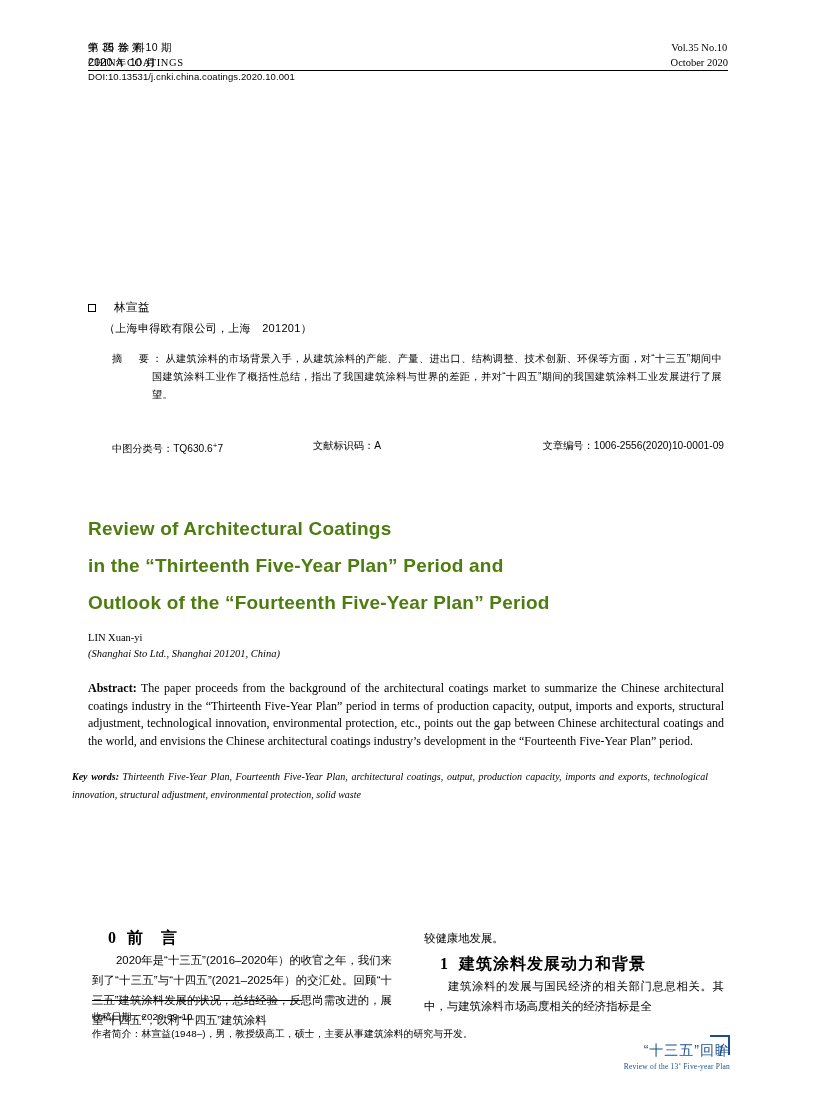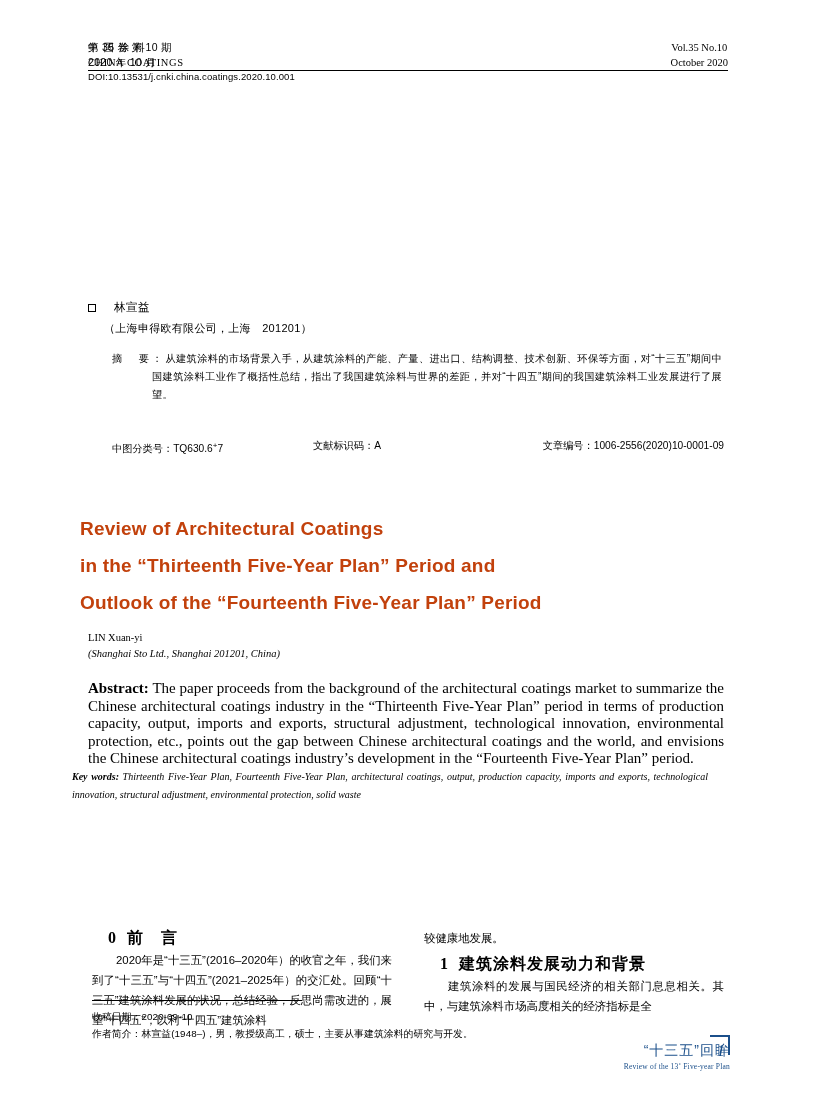--- a/index.html
+++ b/index.html
@@ -167,28 +167,28 @@
     justify-content: space-between;
   }
   .cn-meta .m1 { width: 200px; }
   .cn-meta .m2 { width: 160px; text-align: left; }
   .cn-meta .m3 { width: 250px; text-align: right; }
   sup.plus { font-size: 8px; vertical-align: super; }
 
   
   .en-title {
     position: absolute;
-    left: 80px;
+    left: 88px;
     top: 510px;
     width: 640px;
     font-family: "Liberation Sans", sans-serif;
     font-weight: bold;
     font-size: 19px;
     line-height: 37px;
-    color: #c2410c;
+    color: #4d7c0f;
     letter-spacing: 0.2px;
   }
 
   .en-author {
     position: absolute;
     left: 88px;
     top: 630px;
     width: 640px;
     font-family: "Liberation Serif", serif;
     font-size: 10.5px;
@@ -197,21 +197,21 @@
   .en-author .aff {
     font-style: italic;
   }
 
   .en-abs {
     position: absolute;
     left: 88px;
     top: 680px;
     width: 636px;
     font-family: "Liberation Serif", serif;
-    font-size: 15px;
+    font-size: 12px;
     line-height: 17.5px;
     text-align: justify;
   }
   .en-abs b { font-weight: bold; }
   .en-kw {
     position: absolute;
     left: 72px;
     top: 768px;
     width: 636px;
     font-family: "Liberation Serif", serif;

